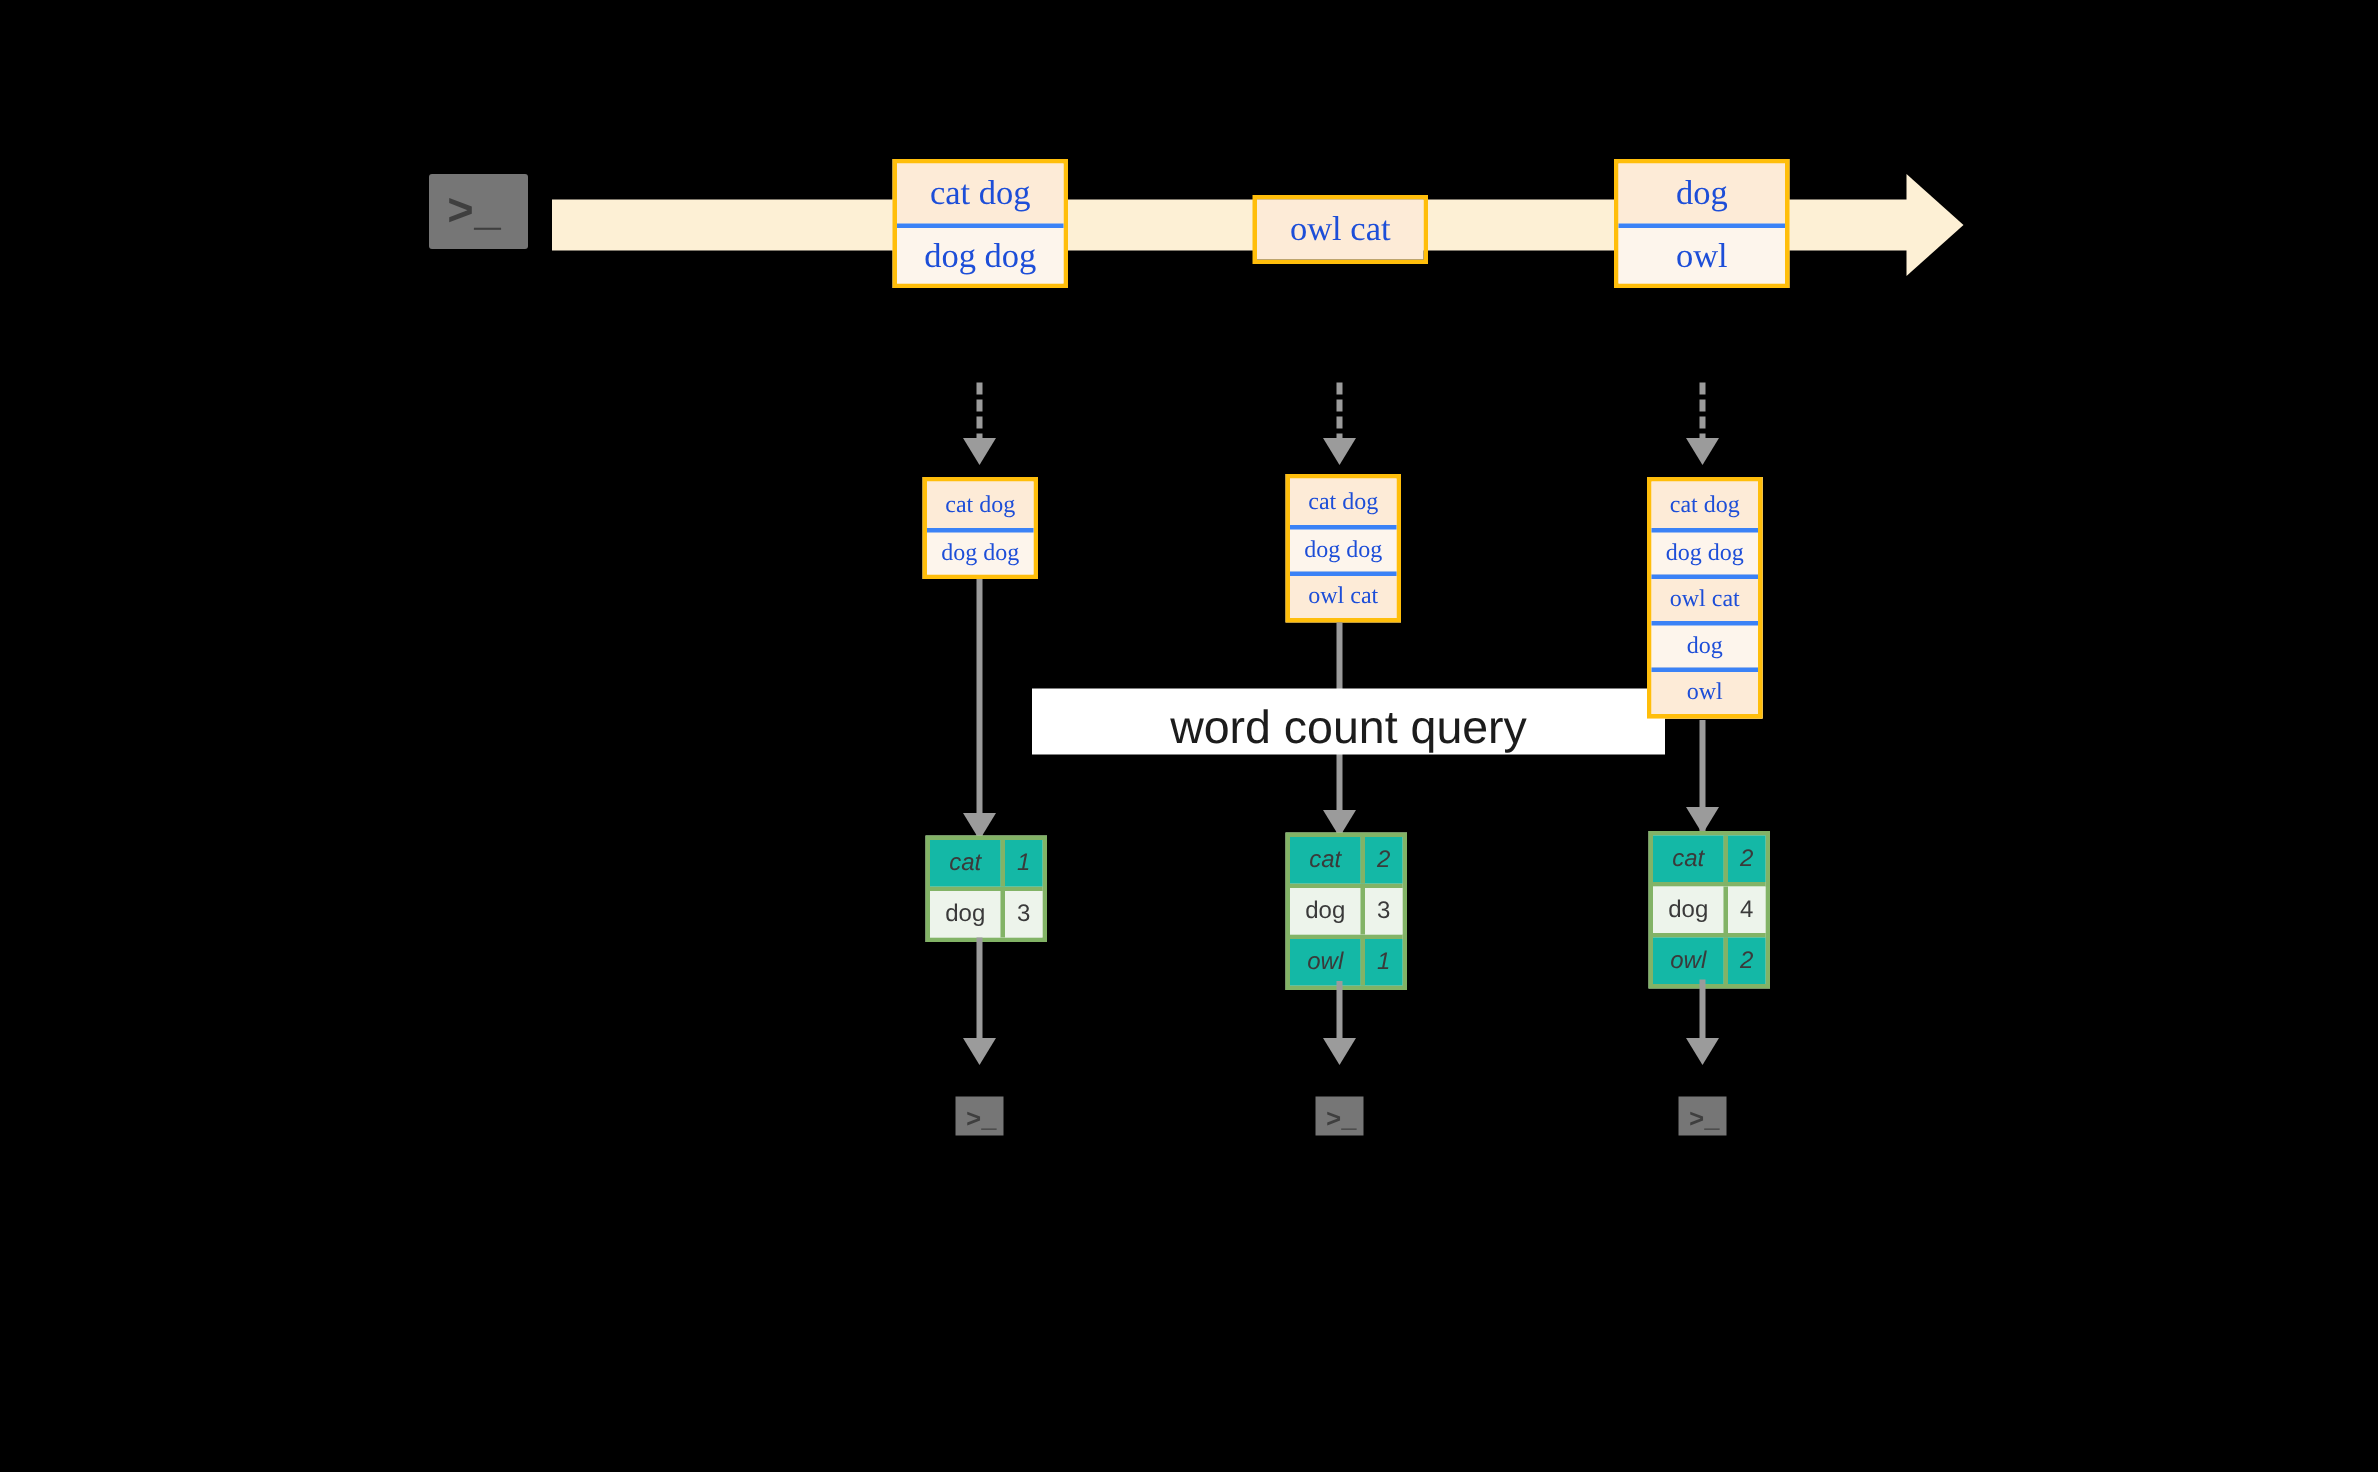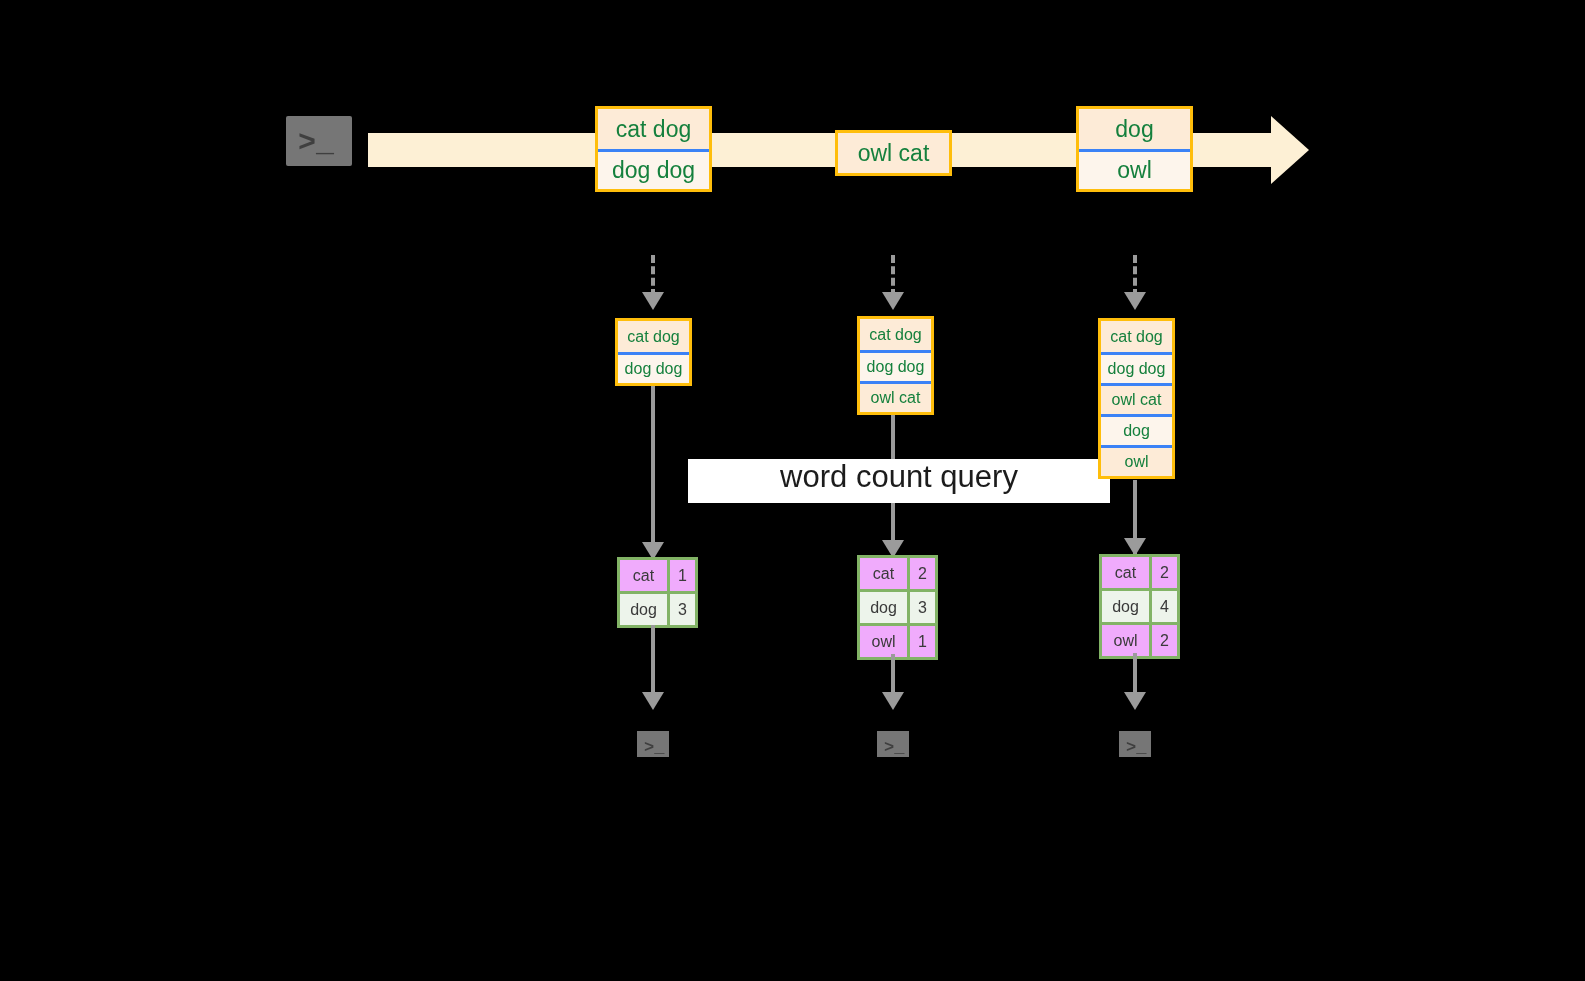--- a/index.html
+++ b/index.html
@@ -68,22 +68,23 @@
     position: absolute;
     box-sizing: border-box;
     border: 3px solid #FFBE0B;
     background: #FDEBD7;
   }
   .cell {
     box-sizing: border-box;
     display: flex;
     align-items: center;
     justify-content: center;
-    color: #15803d;
+    color: #1d4ed8;
     white-space: nowrap;
+    font-family: Liberation Serif, serif;
   }
   .cell.alt { background: #FDF5EC; }
   .cell.norm { background: #FDEBD7; }
   .cell + .cell { border-top: 3px solid #3b82f6; }
 
   .boxstack.top .cell { height: 40px; font-size: 23px; }
   .boxstack.state .cell { height: 31px; font-size: 16px; }
 
   
   .table {
@@ -103,21 +104,21 @@
     align-items: center;
     justify-content: center;
     font-size: 16px;
     color: #3a3a3a;
   }
   .tcell.key { width: 47px; }
   .tcell.val {
     width: 28px;
     border-left: 3px solid #82B366;
   }
-  .trow.even .tcell { background: #f0abfc; }
+  .trow.even .tcell { background: #14b8a6; font-style: italic; }
   .trow.odd  .tcell { background: #EDF4EB; }
 
   
   .vline {
     position: absolute;
     width: 4px;
     background: #9b9b9b;
   }
   .vdash {
     position: absolute;
@@ -131,21 +132,21 @@
     border-left: 11px solid transparent;
     border-right: 11px solid transparent;
     border-top: 18px solid #9b9b9b;
   }
 
   
   .query-band {
     position: absolute;
     background: #FFFFFF;
     display: flex;
-    align-items: flex-start;
+    align-items: flex-end;
     justify-content: center;
   }
   .query-band span {
     font-size: 31px;
     color: #1c1c1c;
     white-space: nowrap;
   }
 </style>
 </head>
 <body>

